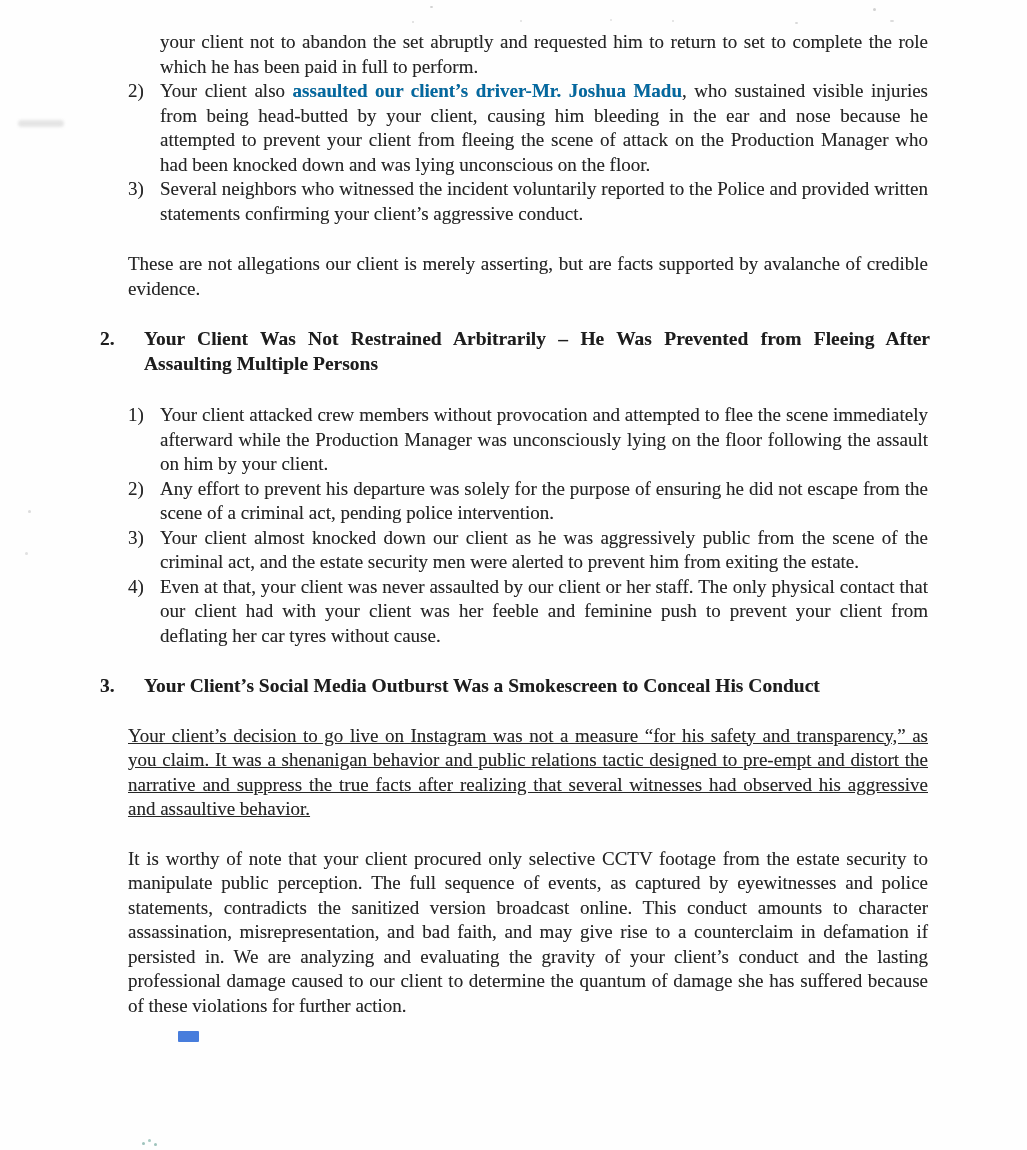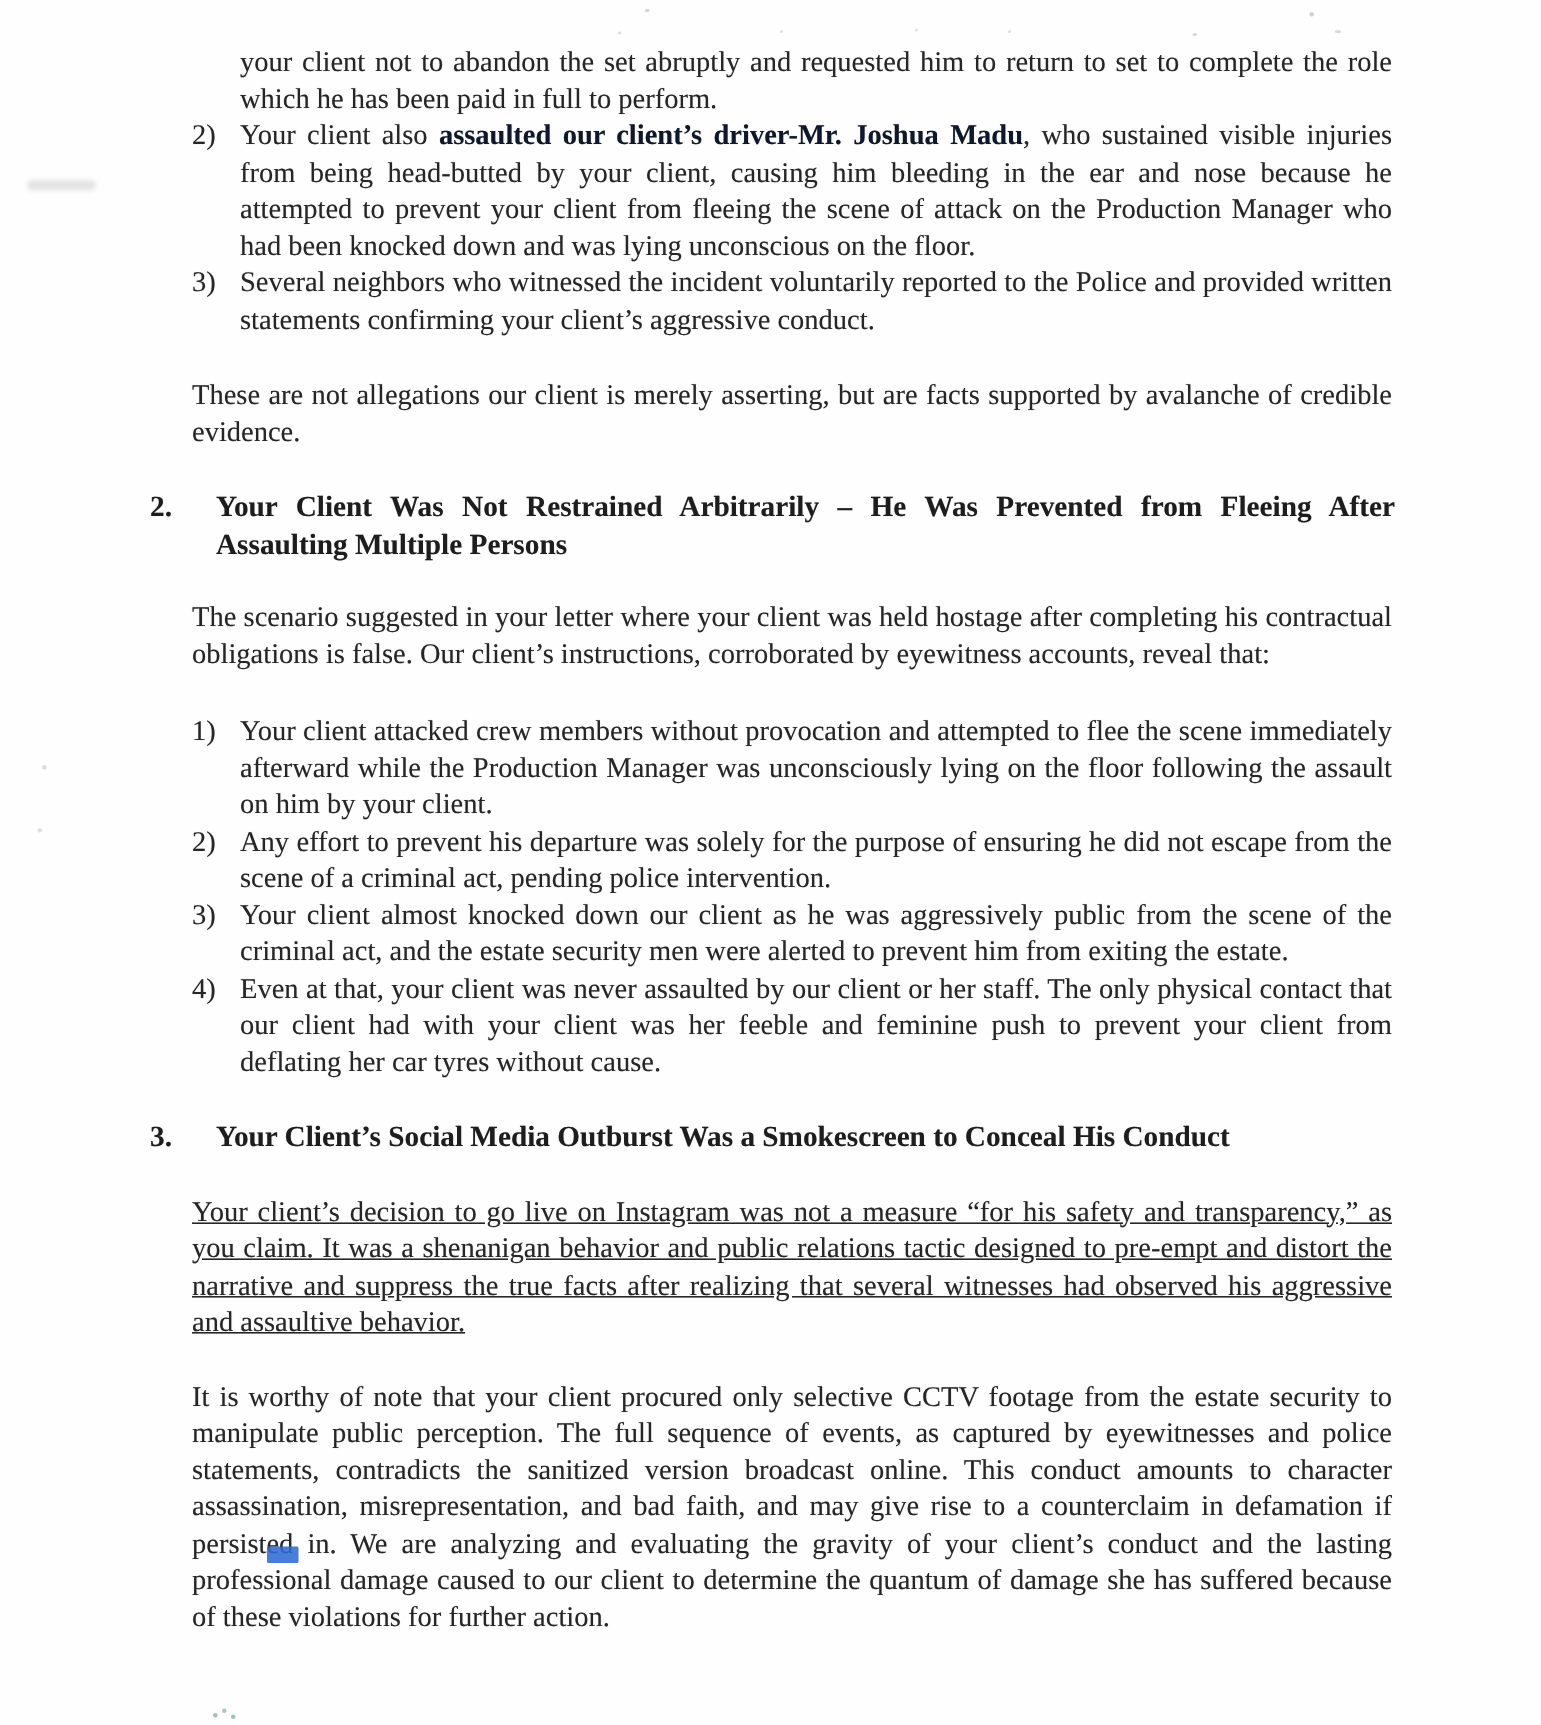--- a/index.html
+++ b/index.html
@@ -47,21 +47,21 @@
     margin: 26px 0 0 100px;
     width: 830px;
     font-weight: bold;
     font-size: 19.5px;
     line-height: 24.5px;
     color: #1d1d1d;
   }
   .heading .hnum { flex: 0 0 33px; }
   .heading .htext { flex: 1 1 auto; margin-left: 11px; }
   .gap-before { margin-top: 25px; }
-  b { font-weight: bold; color: #0f172a; }
+  b { font-weight: bold; color: #0369a1; }
 
   
   .speck {
     position: absolute;
     border-radius: 50%;
     pointer-events: none;
   }
   .selection-artifact {
     position: absolute;
     left: 178px;
@@ -127,21 +127,20 @@
     </div>
   </div>
 
   <p class="para just">These are not allegations our client is merely asserting, but are facts supported by avalanche of credible evidence.</p>
 
   <div class="heading">
     <span class="hnum">2.</span>
     <span class="htext just">Your Client Was Not Restrained Arbitrarily – He Was Prevented from Fleeing After Assaulting Multiple Persons</span>
   </div>
 
-  <p class="para just" style="margin-top:24px;">The scenario suggested in your letter where your client was held hostage after completing his contractual obligations is false. Our client’s instructions, corroborated by eyewitness accounts, reveal that:</p>
 
   <div class="nlist gap-before" style="margin-top:27px;">
     <div class="nrow">
       <span class="num">1)</span>
       <div class="ntext">Your client attacked crew members without provocation and attempted to flee the scene immediately afterward while the Production Manager was unconsciously lying on the floor following the assault on him by your client.</div>
     </div>
     <div class="nrow">
       <span class="num">2)</span>
       <div class="ntext">Any effort to prevent his departure was solely for the purpose of ensuring he did not escape from the scene of a criminal act, pending police intervention.</div>
     </div>

